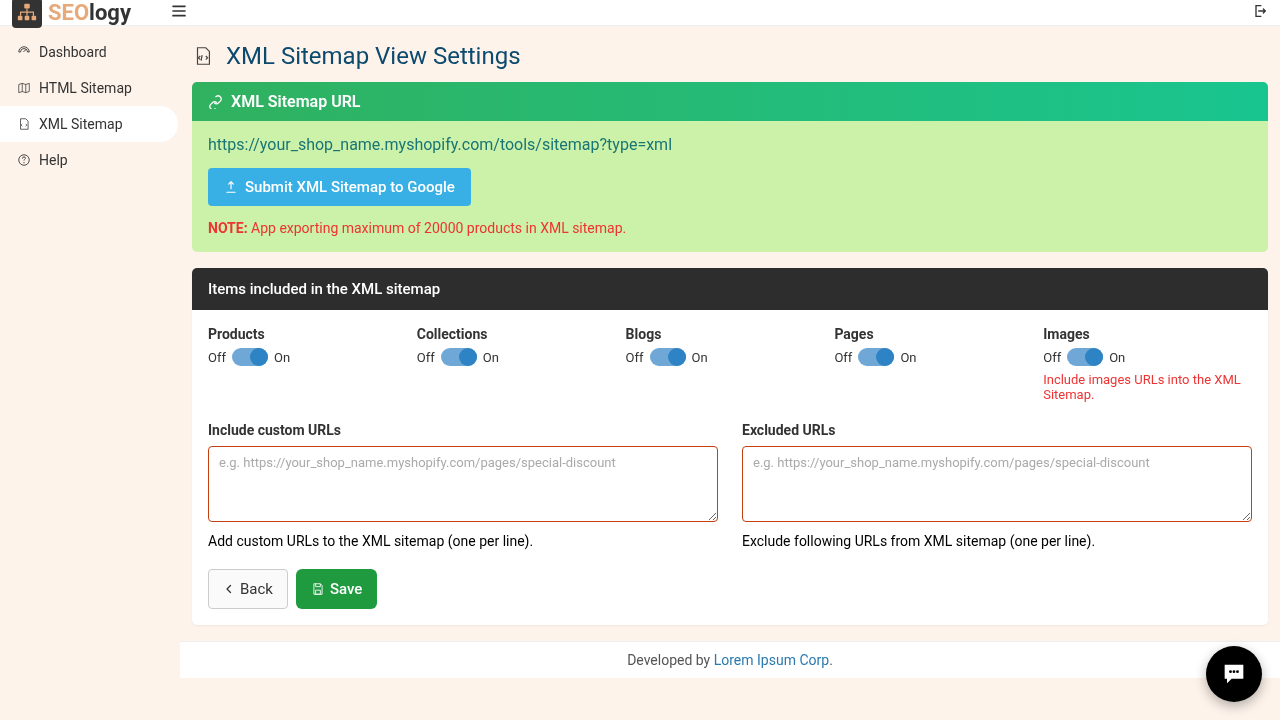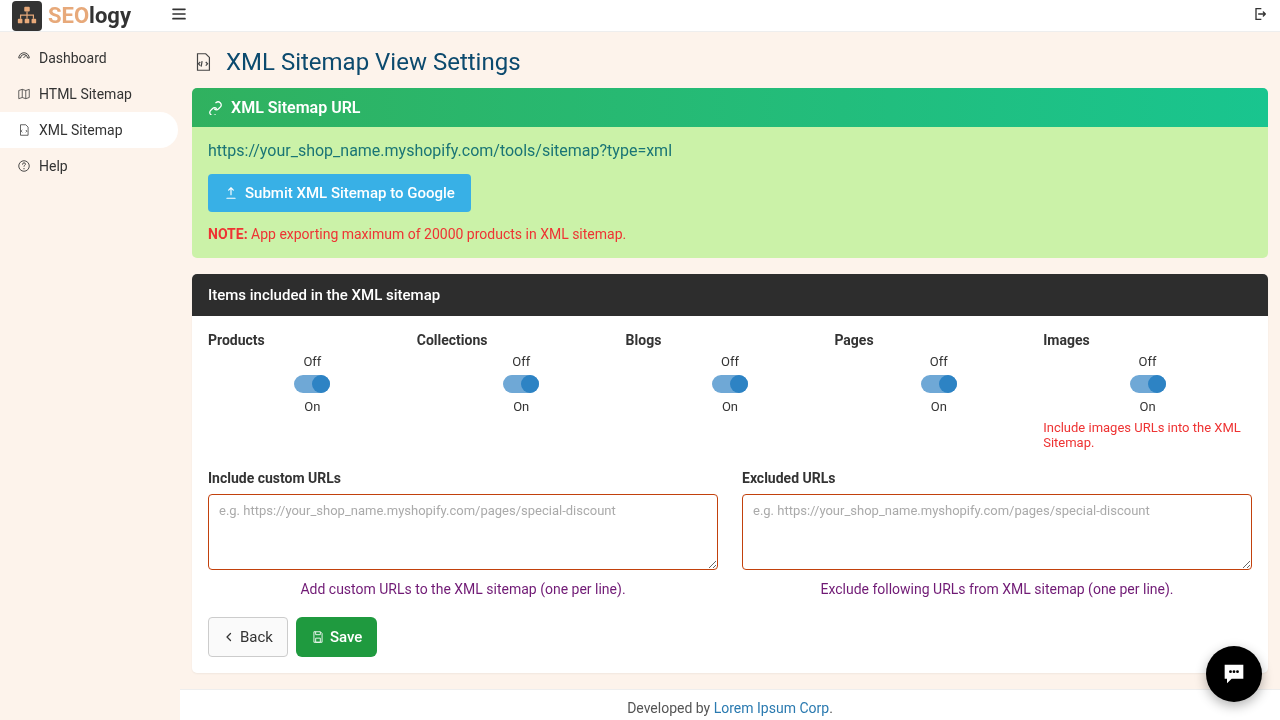--- a/index.html
+++ b/index.html
@@ -1,19 +1,19 @@
 <!DOCTYPE html>
 <html><head>
 <meta charset="utf-8">
 <style>
 * { box-sizing: border-box; margin: 0; padding: 0; }
 body { font-family: -apple-system, "Segoe UI", Roboto, "Helvetica Neue", Arial, sans-serif; background: #fdf3eb; color: #333; font-size: 14px; }
 
 
-.navbar { background: #fff; height: 32px; display: flex; align-items: center; padding: 0 12px; border-bottom: 1px solid #eee; }
+.navbar { background: #fff; height: 26px; display: flex; align-items: center; padding: 0 12px; border-bottom: 1px solid #eee; }
 .logo { display: flex; align-items: center; gap: 6px; font-size: 22px; font-weight: 700; color: #333; }
 .logo-mark { width: 30px; height: 30px; background: #333; border-radius: 4px; position: relative; display:flex; align-items:center; justify-content:center; }
 .logo-mark svg { width: 22px; height: 22px; }
 .logo .seo { color: #e7a97a; }
 .logo .logy { color: #333; }
 .nav-toggle { margin-left: 40px; font-size: 18px; color: #333; cursor: pointer; }
 .nav-right { margin-left: auto; font-size: 18px; color: #333; cursor: pointer; }
 
 
 .layout { display: flex; min-height: calc(720px - 44px); }
@@ -40,31 +40,31 @@
 .note-line b { color: #e33; font-weight: 700; }
 .note-line span { color: #e33; }
 
 
 .panel-items { margin-top: 16px; border-radius: 5px; overflow: hidden; background: #fff; box-shadow: 0 1px 2px rgba(0,0,0,0.05); margin-bottom: 16px; }
 .panel-items-head { background: #2d2d2d; color: #fff; padding: 12px 16px; font-size: 15px; font-weight: 500; }
 .panel-items-body { padding: 16px; }
 .toggle-row { display: flex; gap: 0; margin-bottom: 20px; }
 .toggle-col { flex: 1; }
 .toggle-label { font-weight: 700; font-size: 14px; color: #333; margin-bottom: 6px; }
-.toggle-ctrl { display: flex; align-items: center; gap: 6px; font-size: 13px; color: #333; flex-direction: column; }
+.toggle-ctrl { display: flex; align-items: center; gap: 6px; font-size: 13px; color: #333; }
 .switch { width: 36px; height: 18px; background: #6fa8d6; border-radius: 10px; position: relative; cursor: pointer; }
 .switch .knob { width: 18px; height: 18px; background: #2d83c4; border-radius: 50%; position: absolute; right: 0; top: 0; }
 .toggle-help { color: #e33; font-size: 13px; margin-top: 6px; }
 
 .url-row { display: flex; gap: 24px; margin-bottom: 20px; }
 .url-col { flex: 1; }
 .url-col-label { font-weight: 700; font-size: 14px; margin-bottom: 8px; color: #333; }
 .url-textarea { width: 100%; height: 76px; border: 1px solid #c2410c; border-radius: 4px; padding: 8px 10px; font-size: 13px; font-family: inherit; resize: both; }
 .url-textarea::placeholder { color: #aaa; }
-.url-help { color: #701a75; font-size: 14px; margin-top: 8px; text-align: center; }
+.url-help { color: #000000; font-size: 14px; margin-top: 8px; }
 
 .btn-row { display: flex; gap: 8px; }
 .btn { display: inline-flex; align-items: center; gap: 5px; padding: 10px 14px; border-radius: 4px; font-size: 15px; cursor: pointer; border: 1px solid transparent; }
 .btn-back { background: #fafafa; border: 1px solid #ccc; color: #333; }
 .btn-save { background: #1f9a3f; color: #fff; font-weight: 500; border-radius: 6px; }
 .btn svg { width: 12px; height: 12px; }
 .btn-back svg { fill: #333; }
 .btn-save svg { fill: #fff; width: 14px; height: 14px; }
 
 .footer { background: #fff; text-align: center; padding: 10px; font-size: 14px; color: #555; border-top: 1px solid #eee; margin: 0 -12px; }

